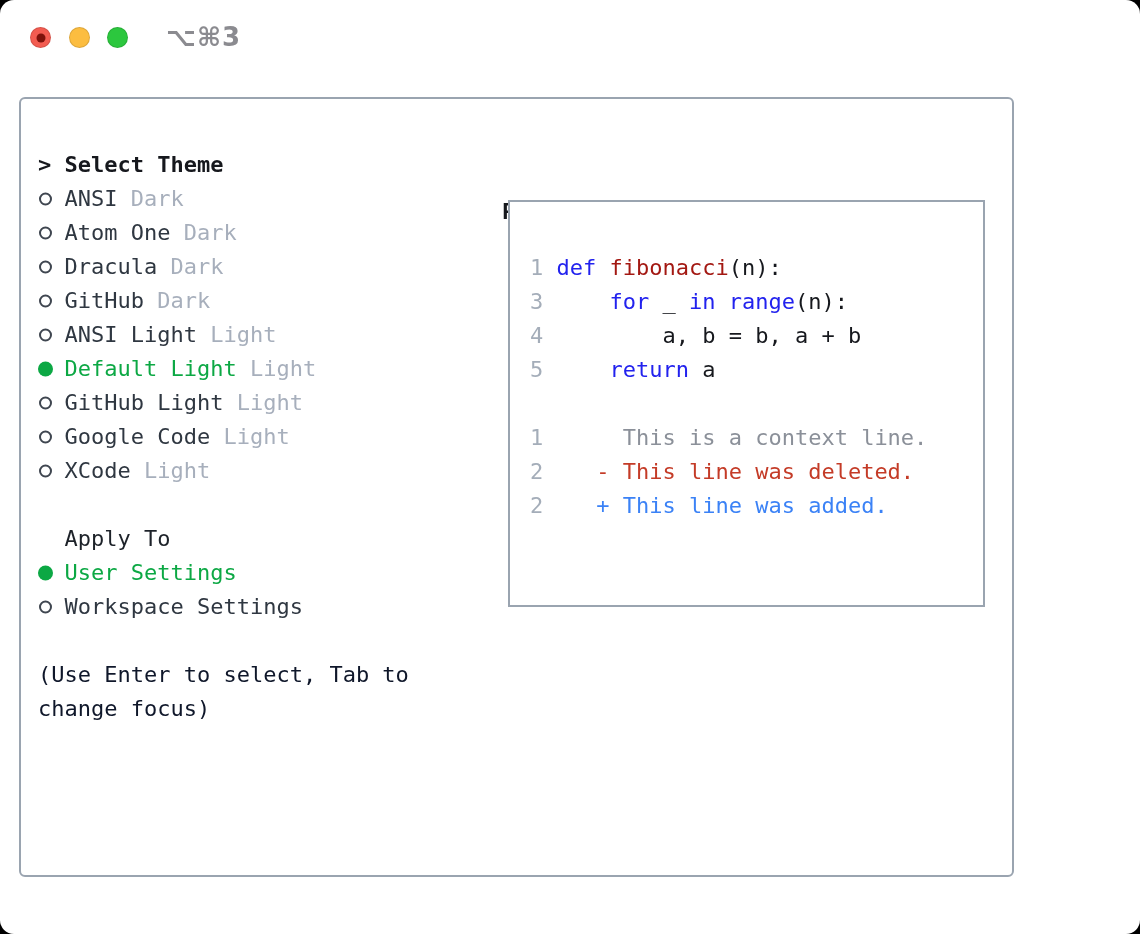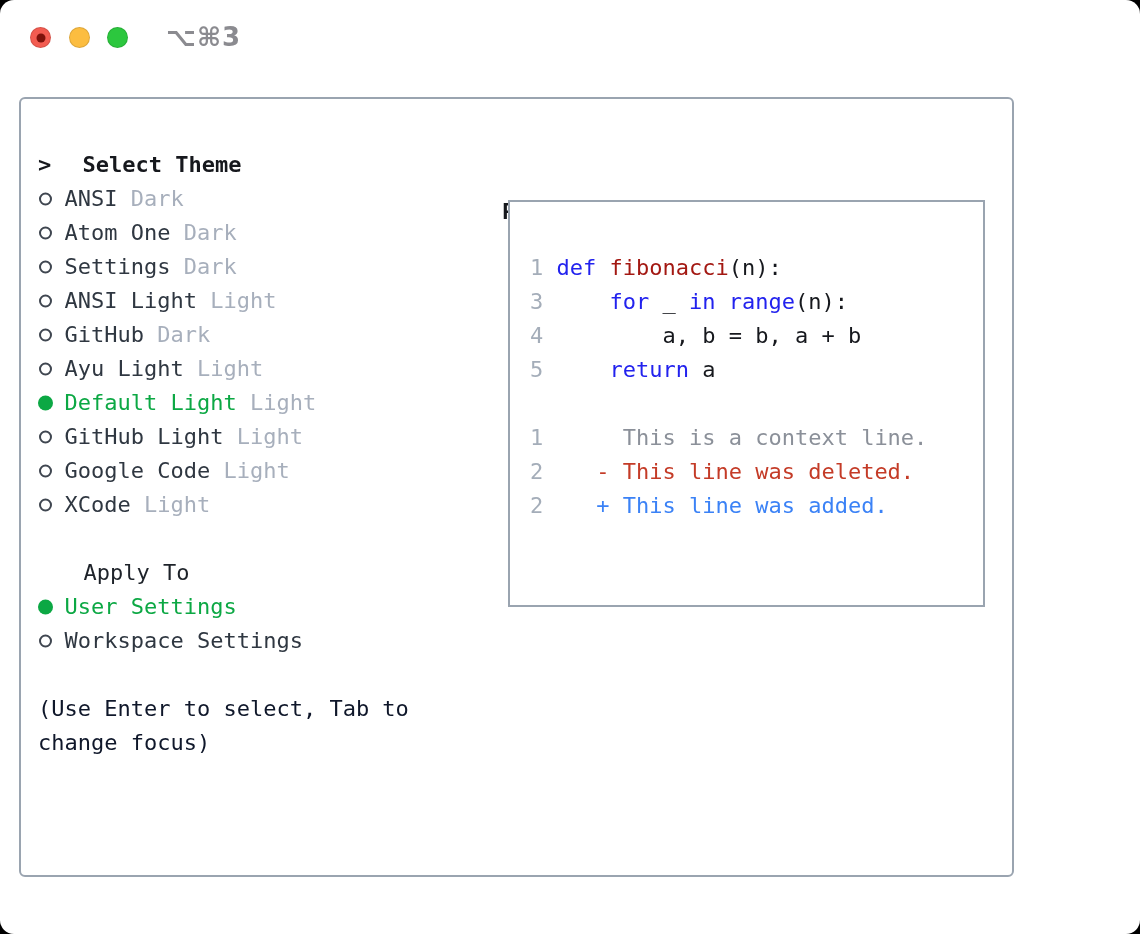--- a/index.html
+++ b/index.html
@@ -20,22 +20,22 @@
       font-size:26px;font-weight:600;color:#8b8b90;letter-spacing:1px;}
 
   
   .panel{position:absolute;left:19px;top:97px;width:995px;height:780px;box-sizing:border-box;
       border:2px solid #9aa4b0;border-radius:6px;background:#fff;}
 
   
   .option-list{position:absolute;left:17px;top:49px;width:440px;font-size:22px;color:#2f3741;}
   .row{position:relative;height:34px;line-height:34px;white-space:pre;padding-left:26.5px;}
   .row .prefix{position:absolute;left:0;top:0;font-weight:bold;color:#16181d;}
-  .row .hdr{font-weight:bold;color:#16181d;margin-left:18px;}
-  .row .subhdr{color:#1d2229;margin-left:19px;}
+  .row .hdr{font-weight:bold;color:#16181d;}
+  .row .subhdr{color:#1d2229;}
   .row .radio{position:absolute;left:1px;top:50%;transform:translateY(-50%);
       width:13px;height:13px;border-radius:50%;box-sizing:border-box;border:2px solid #3f4650;}
   .row .radio.sel{width:15px;height:15px;border:none;background:#0ca844;left:0;}
   .row .lbl{color:#2f3741;}
   .row .lbl.sel{color:#0ca844;}
   .row .sfx{color:#a7afbc;}
   .row.hint{padding-left:0;color:#0f172a;}
 
   
   .preview-title{position:absolute;left:481px;top:49px;height:34px;line-height:34px;
@@ -65,24 +65,23 @@
       <div class="tl yellow"></div>
       <div class="tl green"></div>
       <div class="shortcut">⌥⌘3</div>
     </div>
 
     <div class="panel">
       <div class="option-list">
           <div class="row "><span class="prefix">&gt;</span><span class="hdr">Select Theme</span></div>
           <div class="row "><span class="radio"></span><span class="lbl">ANSI</span><span class="sfx"> Dark</span></div>
           <div class="row "><span class="radio"></span><span class="lbl">Atom One</span><span class="sfx"> Dark</span></div>
-          <div class="row "><span class="radio"></span><span class="lbl">Settings</span><span class="sfx"> Dark</span></div>
+          <div class="row "><span class="radio"></span><span class="lbl">Dracula</span><span class="sfx"> Dark</span></div>
+          <div class="row "><span class="radio"></span><span class="lbl">GitHub</span><span class="sfx"> Dark</span></div>
           <div class="row "><span class="radio"></span><span class="lbl">ANSI Light</span><span class="sfx"> Light</span></div>
-          <div class="row "><span class="radio"></span><span class="lbl">GitHub</span><span class="sfx"> Dark</span></div>
-          <div class="row "><span class="radio"></span><span class="lbl">Ayu Light</span><span class="sfx"> Light</span></div>
           <div class="row "><span class="radio sel"></span><span class="lbl sel">Default Light</span><span class="sfx"> Light</span></div>
           <div class="row "><span class="radio"></span><span class="lbl">GitHub Light</span><span class="sfx"> Light</span></div>
           <div class="row "><span class="radio"></span><span class="lbl">Google Code</span><span class="sfx"> Light</span></div>
           <div class="row "><span class="radio"></span><span class="lbl">XCode</span><span class="sfx"> Light</span></div>
           <div class="row "></div>
           <div class="row "><span class="subhdr">Apply To</span></div>
           <div class="row "><span class="radio sel"></span><span class="lbl sel">User Settings</span></div>
           <div class="row "><span class="radio"></span><span class="lbl">Workspace Settings</span></div>
           <div class="row "></div>
           <div class="row hint"><span>(Use Enter to select, Tab to</span></div>

